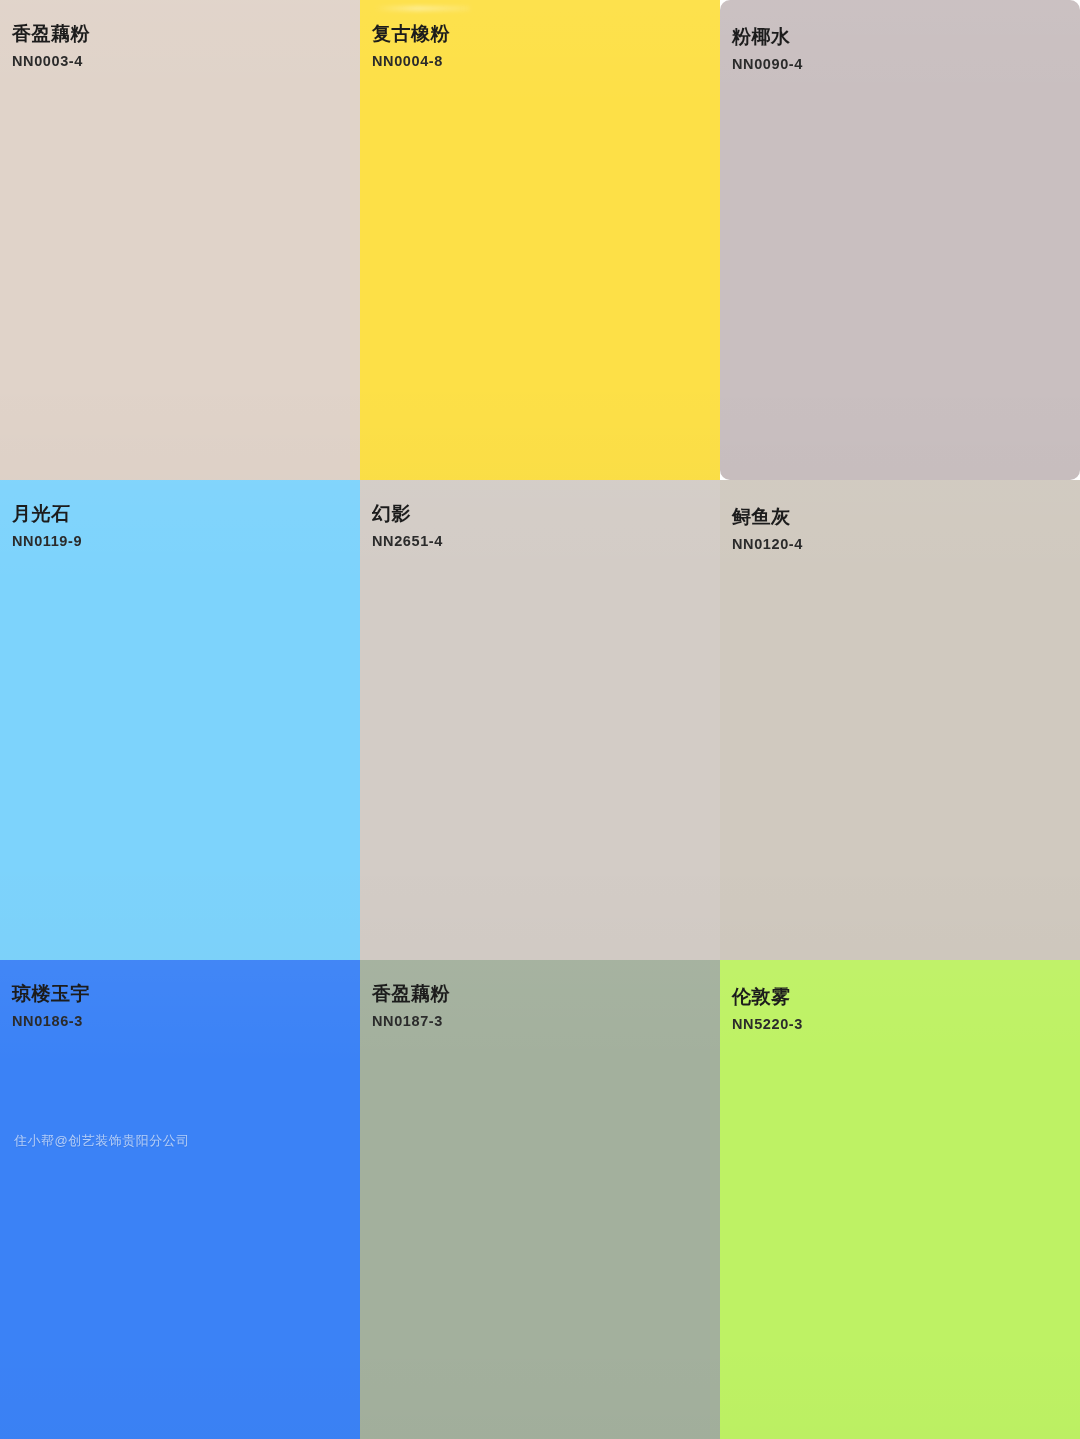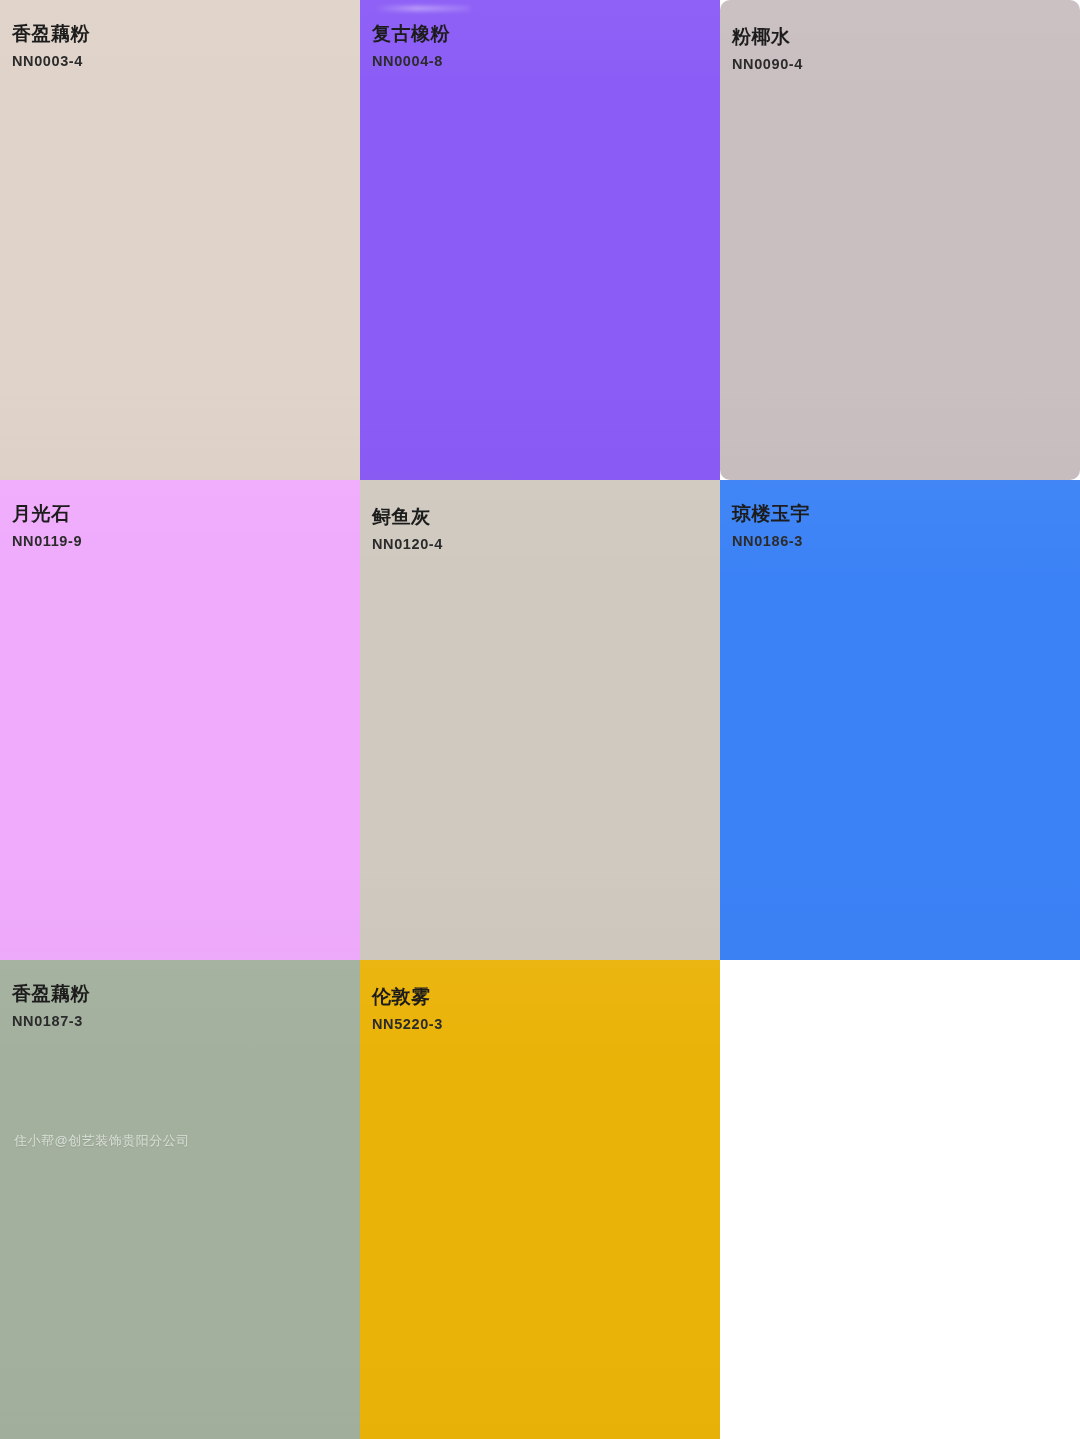--- a/index.html
+++ b/index.html
@@ -114,42 +114,48 @@
 
 <div id="palette-grid">
 
   <div class="swatch col-1" style="background-color: rgb(224, 211, 201);">
     <div class="swatch-label">
       <span class="swatch-name">香盈藕粉</span>
       <span class="swatch-code">NN0003-4</span>
     </div>
   </div>
 
-  <div class="swatch col-2" style="background-color: #8b5cf6;">
+  <div class="swatch col-2" style="background-color: #fde047;">
     <div class="streak"></div>
     <div class="swatch-label">
       <span class="swatch-name">复古橡粉</span>
       <span class="swatch-code">NN0004-8</span>
     </div>
   </div>
 
   <div class="swatch col-3" style="background-color: rgb(201, 191, 192); border-radius: 10px;">
     <div class="swatch-label">
       <span class="swatch-name">粉椰水</span>
       <span class="swatch-code">NN0090-4</span>
     </div>
   </div>
 
-  <div class="swatch col-1" style="background-color: #f0abfc;">
+  <div class="swatch col-1" style="background-color: #7dd3fc;">
     <div class="swatch-label">
       <span class="swatch-name">月光石</span>
       <span class="swatch-code">NN0119-9</span>
     </div>
   </div>
 
+  <div class="swatch col-2" style="background-color: rgb(211, 204, 198);">
+    <div class="swatch-label">
+      <span class="swatch-name">幻影</span>
+      <span class="swatch-code">NN2651-4</span>
+    </div>
+  </div>
 
   <div class="swatch col-3" style="background-color: rgb(208, 201, 191);">
     <div class="swatch-label">
       <span class="swatch-name">鲟鱼灰</span>
       <span class="swatch-code">NN0120-4</span>
     </div>
   </div>
 
   <div class="swatch col-1" style="background-color: #3b82f6;">
     <div class="swatch-label">
@@ -158,21 +164,21 @@
     </div>
   </div>
 
   <div class="swatch col-2" style="background-color: rgb(163, 176, 157);">
     <div class="swatch-label">
       <span class="swatch-name">香盈藕粉</span>
       <span class="swatch-code">NN0187-3</span>
     </div>
   </div>
 
-  <div class="swatch col-3" style="background-color: #eab308;">
+  <div class="swatch col-3" style="background-color: #bef264;">
     <div class="swatch-label">
       <span class="swatch-name">伦敦雾</span>
       <span class="swatch-code">NN5220-3</span>
     </div>
   </div>
 
   <div id="watermark">住小帮@创艺装饰贵阳分公司</div>
 
 </div>
 

